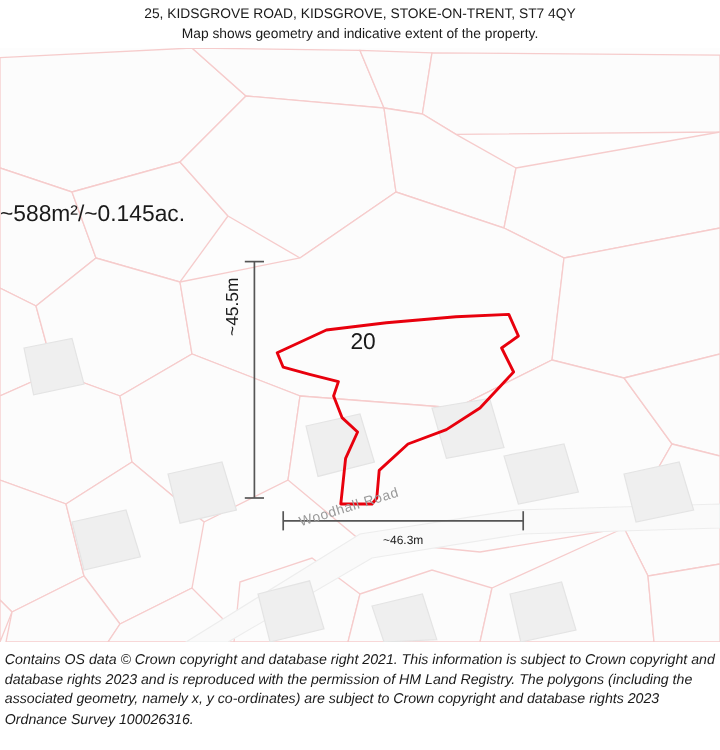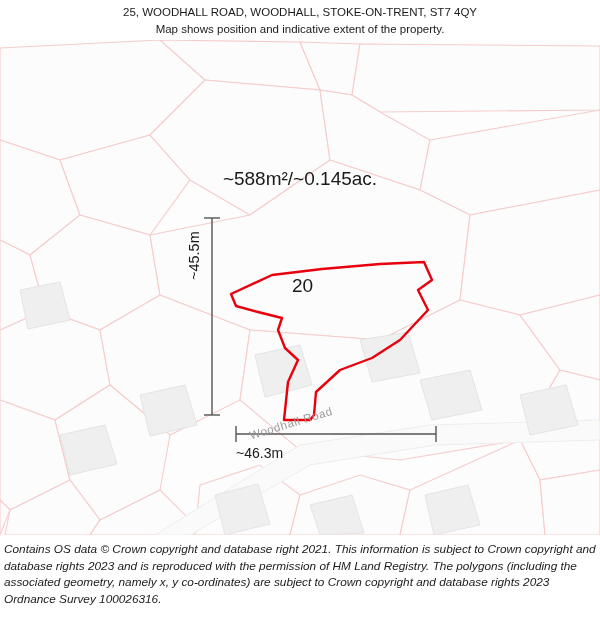--- a/index.html
+++ b/index.html
@@ -53,21 +53,21 @@
   .map-svg {
     position: absolute;
     top: 0;
     left: 0;
   }
   .area-label {
     position: absolute;
     left: 0;
     top: 128px;
     width: 600px;
-    text-align: center;
+    text-align: left;
     font-size: 19px;
     color: #1a1a1a;
   }
   .plot-number {
     position: absolute;
     left: 292px;
     top: 235px;
     font-size: 19px;
     color: #1a1a1a;
   }
@@ -79,21 +79,22 @@
     color: #1a1a1a;
     transform: rotate(-90deg);
     transform-origin: left top;
     white-space: nowrap;
   }
   .h-dim-label {
     position: absolute;
     left: 236px;
     top: 405px;
     width: 200px;
-    font-size: 14px;
+    text-align: center;
+    font-size: 10px;
     color: #1a1a1a;
   }
   .road-label {
     position: absolute;
     left: 248px;
     top: 390px;
     font-size: 11.5px;
     color: #9a9a9a;
     transform: rotate(-17deg);
     transform-origin: left top;
@@ -117,22 +118,22 @@
     line-height: 16.5px;
     color: #1a1a1a;
   }
 </style>
 </head>
 <body>
 
 <div class="page">
 
   <div class="header">
-    <span class="title">25, WOODHALL ROAD, WOODHALL, STOKE-ON-TRENT, ST7 4QY</span>
-    <span class="subtitle">Map shows position and indicative extent of the property.</span>
+    <span class="title">25, KIDSGROVE ROAD, KIDSGROVE, STOKE-ON-TRENT, ST7 4QY</span>
+    <span class="subtitle">Map shows geometry and indicative extent of the property.</span>
   </div>
 
   <div class="map-area">
 
     <svg class="map-svg" width="600" height="495" viewBox="0 0 600 495">
 
       <rect x="0" y="0" width="600" height="495" fill="#fdfdfd"></rect>
 
       <g stroke="#f6cccc" stroke-width="1.1" fill="#fcfcfc">
 

